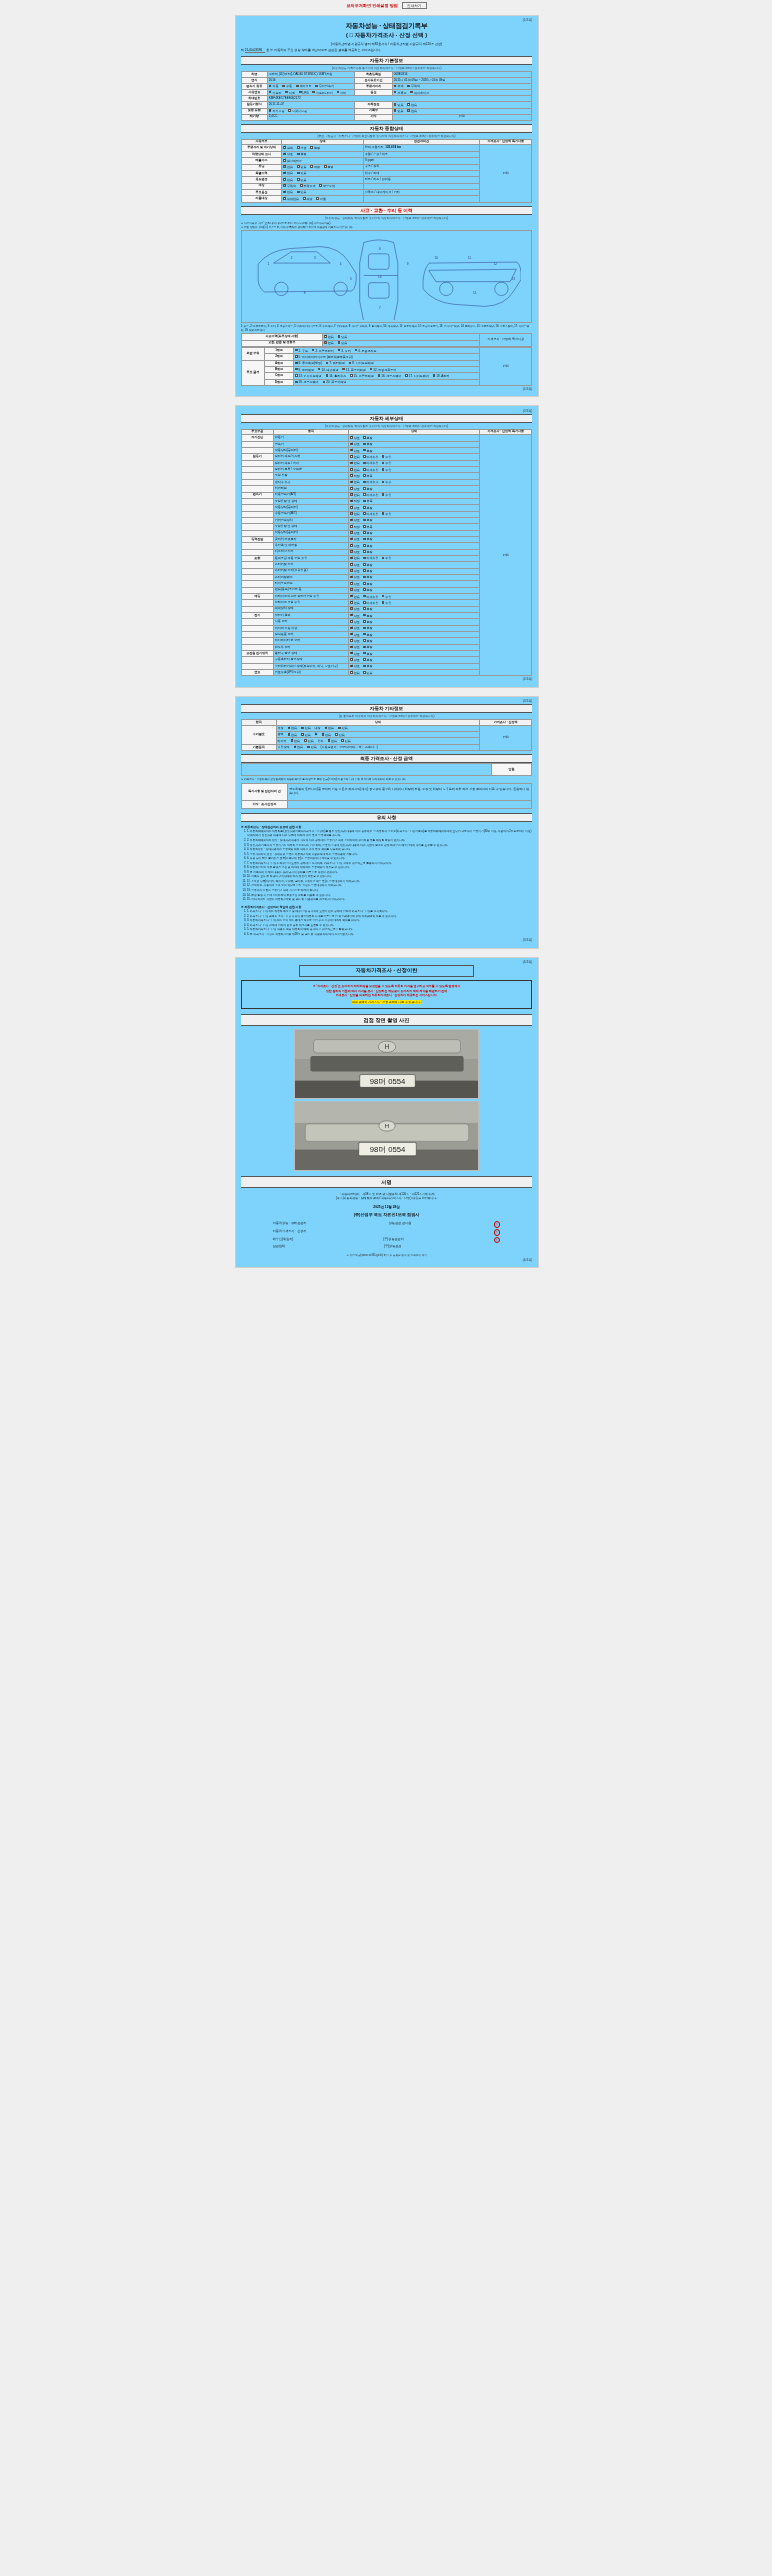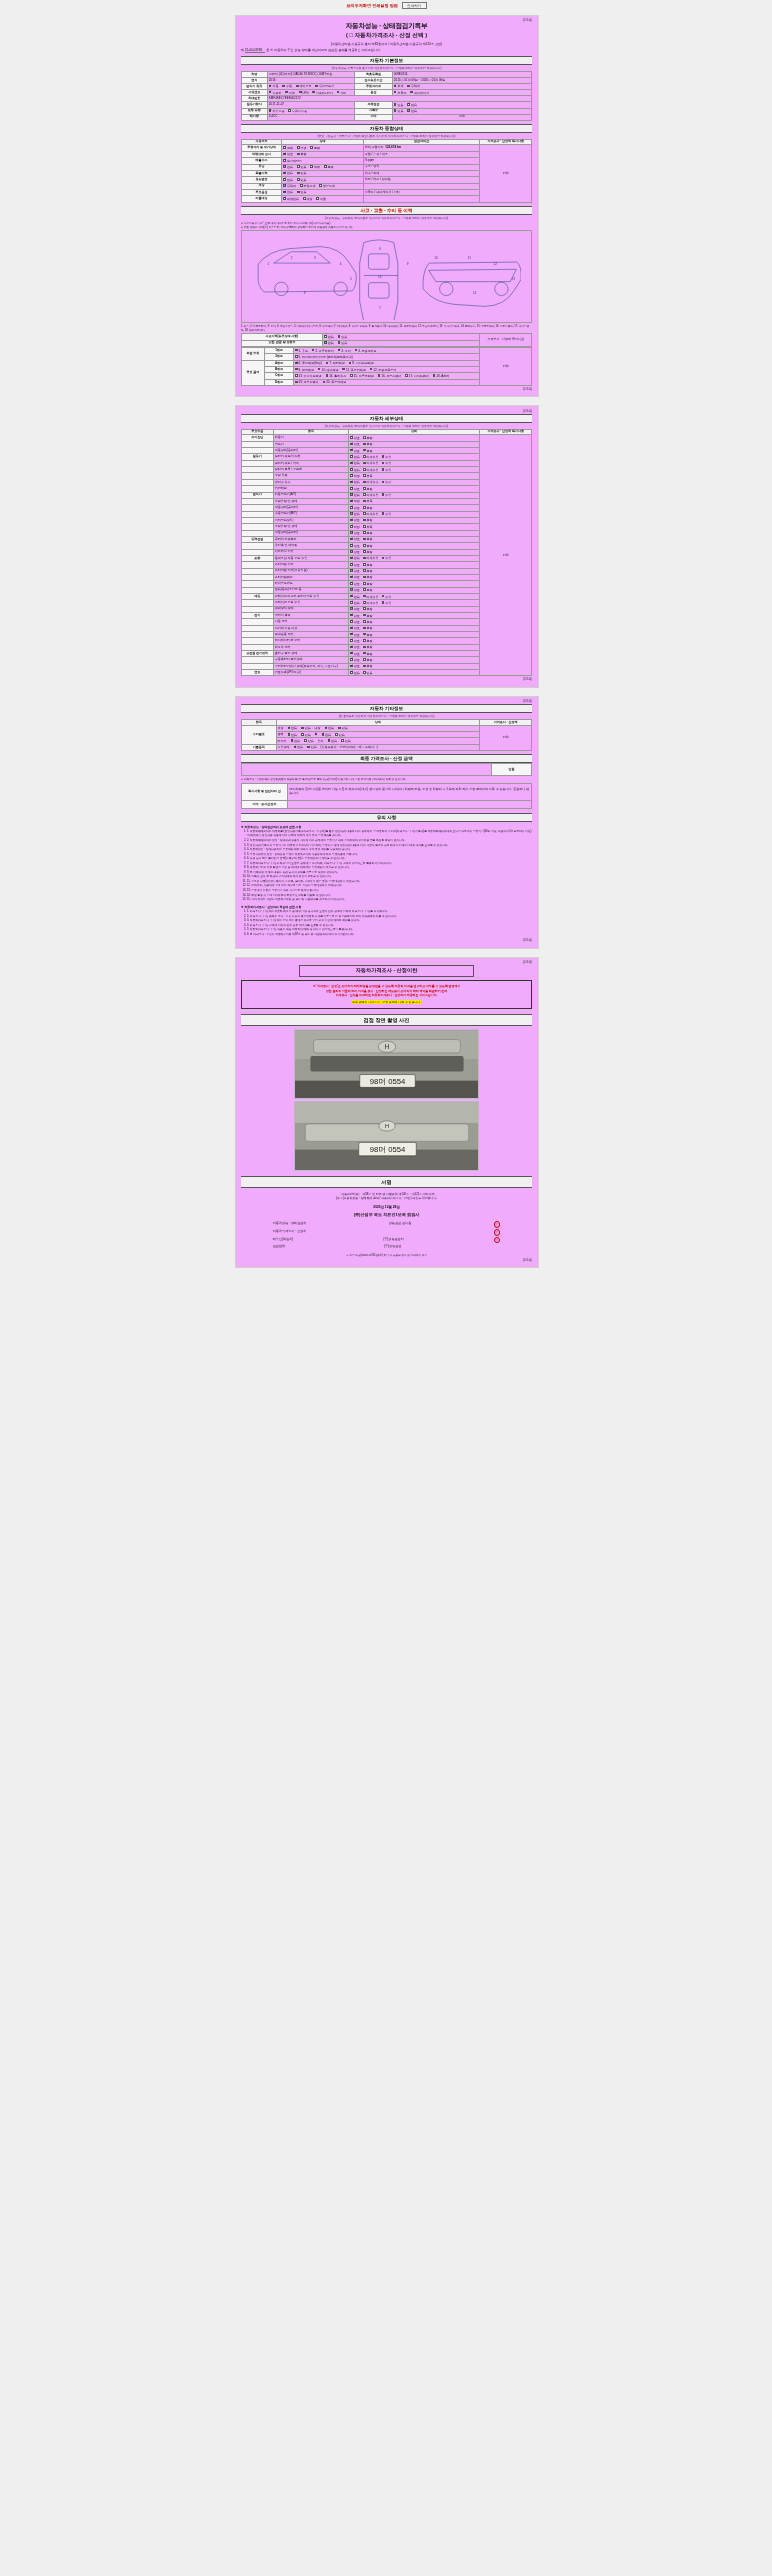--- a/index.html
+++ b/index.html
@@ -3,21 +3,21 @@
 <meta charset="utf-8">
 <style>
   * { box-sizing: border-box; }
   html, body { margin:0; padding:0; }
   body {
     width:773px; background:#efefef;
     font-family:"Liberation Sans", sans-serif;
     font-size:3.6px; color:#111;
   }
   .page {
-    width:304px; margin:0 auto 8.2px auto; background:#f0abfc;
+    width:304px; margin:0 auto 8.2px auto; background:#7dd3fc;
     border:0.5px solid #cfcfcf; padding:4.1px 5.2px 5.2px 5.2px;
     position:relative;
   }
   .page.first { margin-top:5.2px; }
   .topbar { width:304px; margin:0 auto; text-align:center; padding:2.1px 0 1px 0; }
   .topbar .t { color:#c00; font-size:4.1px; font-weight:bold; }
   .topbar .btn {
     display:inline-block; border:0.5px solid #777; background:#f3f3f3;
     padding:0.5px 4.1px; font-size:3.6px; margin-left:3.1px; color:#222;
   }

